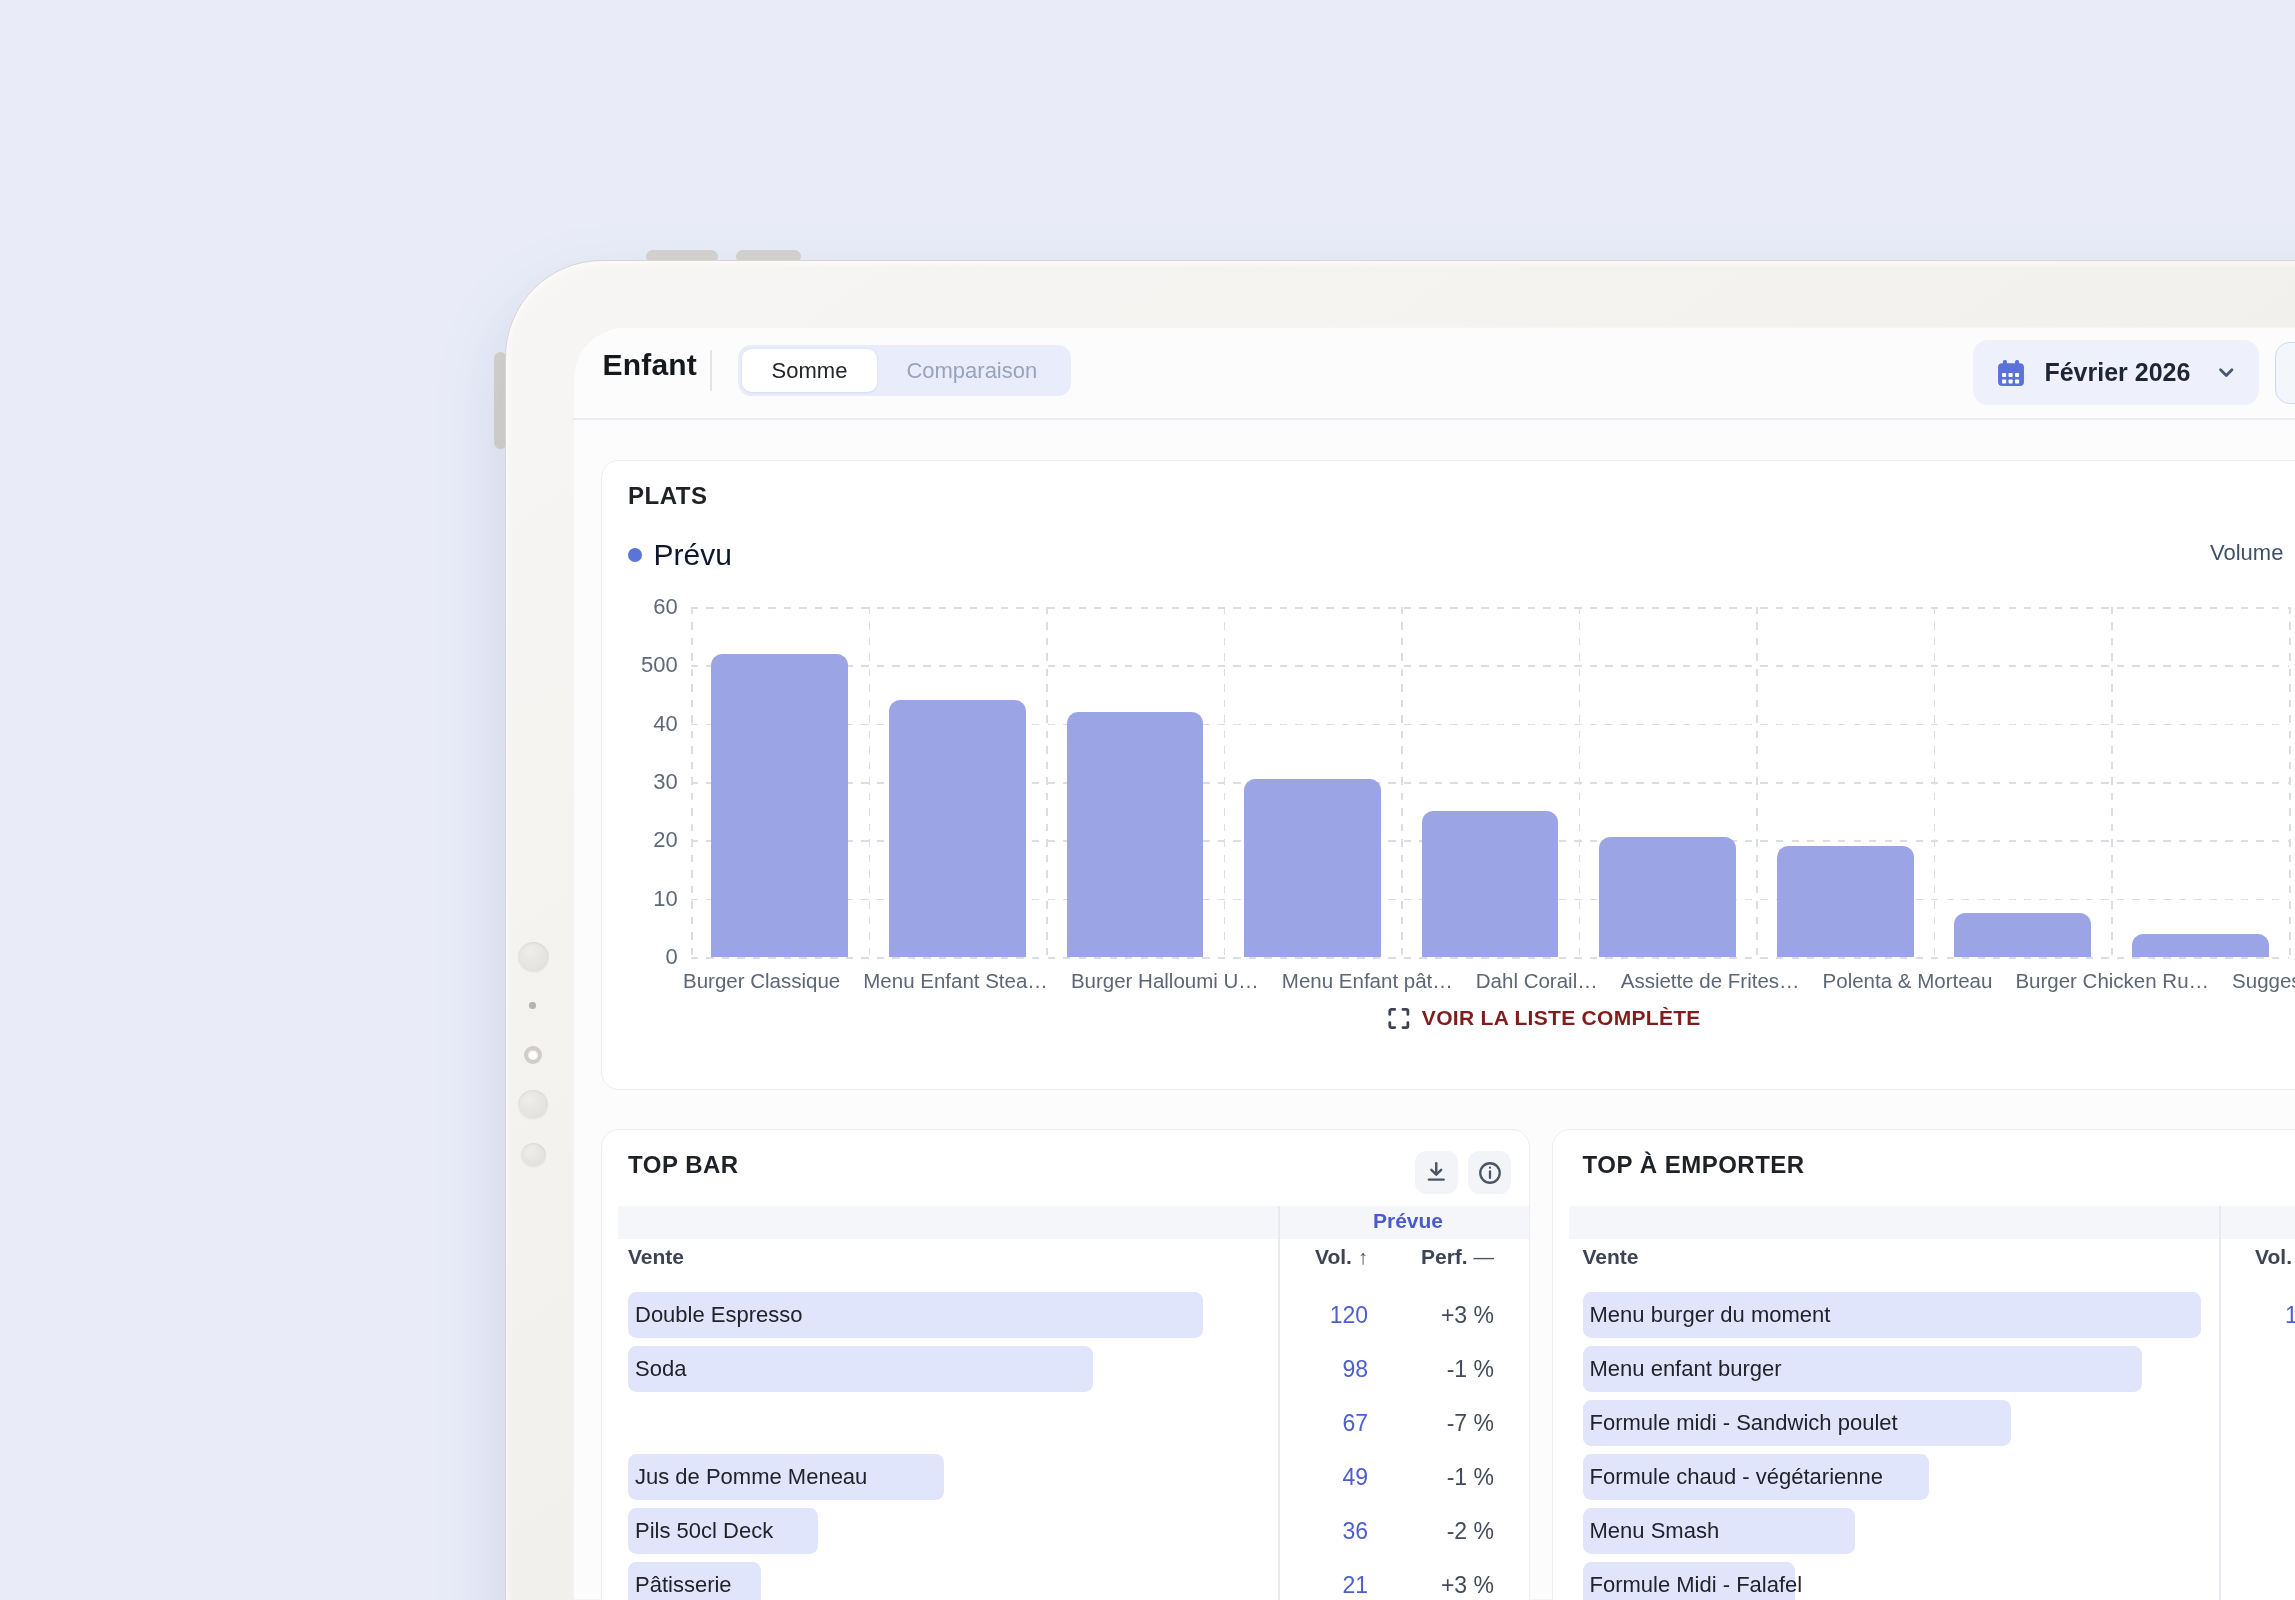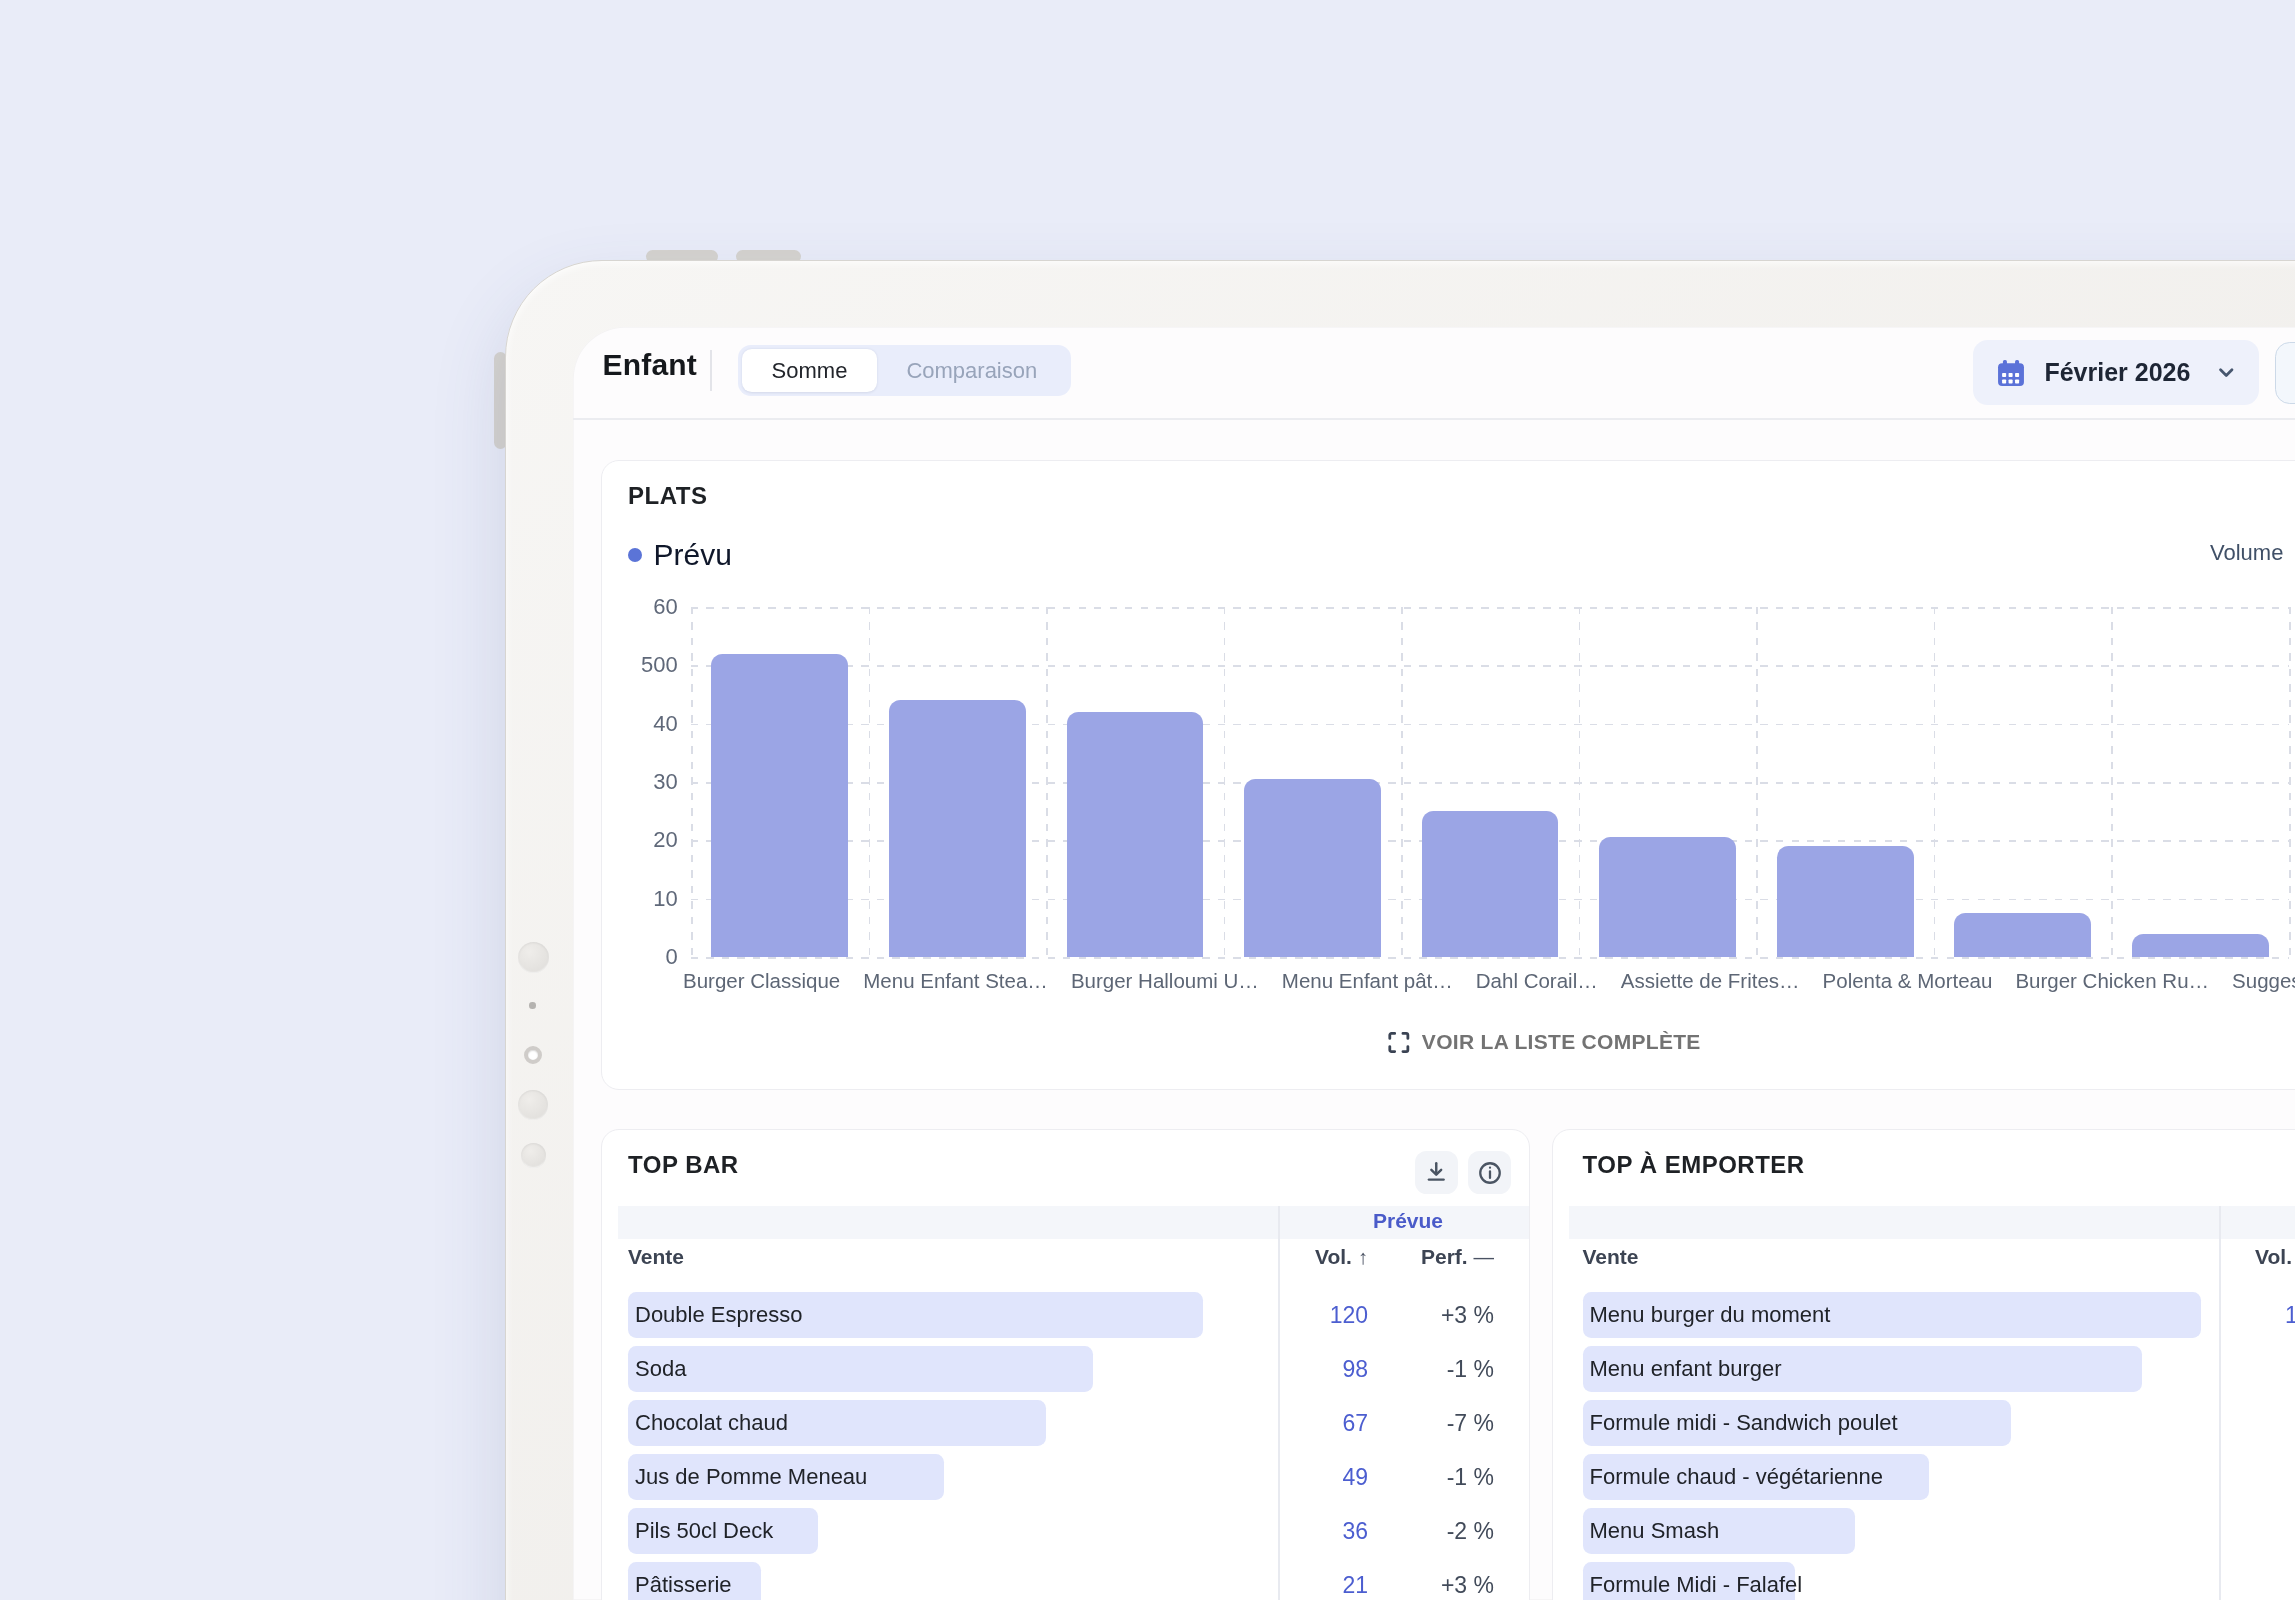--- a/index.html
+++ b/index.html
@@ -52,22 +52,22 @@
   .plot{position:absolute;left:89px;top:146px;width:1598px;height:350px;}
   .hline{position:absolute;left:0;width:100%;height:1.6px;
     background-image:repeating-linear-gradient(to right,#dadde6 0 7.4px,transparent 7.4px 15.5px);}
   .vline{position:absolute;top:0;height:100%;width:1.6px;
     background-image:repeating-linear-gradient(to bottom,#dadde6 0 7.4px,transparent 7.4px 15.5px);}
   .bars{position:absolute;left:0;top:0;width:100%;height:100%;display:flex;align-items:flex-end;}
   .bar-col{flex:1 1 0;display:flex;justify-content:center;align-items:flex-end;height:100%;}
   .bar{width:77%;background:#9ba5e5;border-radius:11.5px 11.5px 0 0;}
   .xlabels{position:absolute;left:81px;top:508px;width:1598px;display:flex;gap:23px;}
   .xlabel{flex:1 1 0;text-align:center;font-size:20.5px;color:#5d6675;white-space:nowrap;}
-  .see-list{position:absolute;left:942px;top:569px;transform:translateX(-50%);
-    display:flex;align-items:center;gap:11.5px;font-size:21px;font-weight:700;color:#737373;
+  .see-list{position:absolute;left:942px;top:545px;transform:translateX(-50%);
+    display:flex;align-items:center;gap:11.5px;font-size:21px;font-weight:700;color:#7f1d1d;
     letter-spacing:0.3px;cursor:pointer;white-space:nowrap;}
 
   
   .tb-card{top:802px;height:540px;overflow:hidden;}
   .topbar-card{left:28px;width:929px;}
   .emporter-card{left:979px;width:965px;}
   .icon-btn{position:absolute;top:21px;width:43px;height:43px;border-radius:11.5px;background:#f2f4f8;
     display:flex;align-items:center;justify-content:center;cursor:pointer;}
   .band{position:absolute;left:16px;top:76px;width:100%;height:33px;background:#f4f6fa;}
   .band-label{position:absolute;left:790px;top:3.3px;transform:translateX(-50%);font-size:21px;font-weight:600;color:#4a5bc9;}
@@ -273,23 +273,20 @@
             <div class="cell perf" style="left: 777px; width: 115px;">+3 %</div>
           </div>
           <div class="row">
             <div class="pill" style="width: 465px; left: 26px;">
               <span>Soda</span>
             </div>
             <div class="cell vol" style="left: 622px; width: 144px;">98</div>
             <div class="cell perf" style="left: 777px; width: 115px;">-1 %</div>
           </div>
           <div class="row">
-            <div class="pill" style="width: 418px; left: 26px;">
-              <span>Chocolat chaud</span>
-            </div>
             <div class="cell vol" style="left: 622px; width: 144px;">67</div>
             <div class="cell perf" style="left: 777px; width: 115px;">-7 %</div>
           </div>
           <div class="row">
             <div class="pill" style="width: 316px; left: 26px;">
               <span>Jus de Pomme Meneau</span>
             </div>
             <div class="cell vol" style="left: 622px; width: 144px;">49</div>
             <div class="cell perf" style="left: 777px; width: 115px;">-1 %</div>
           </div>

